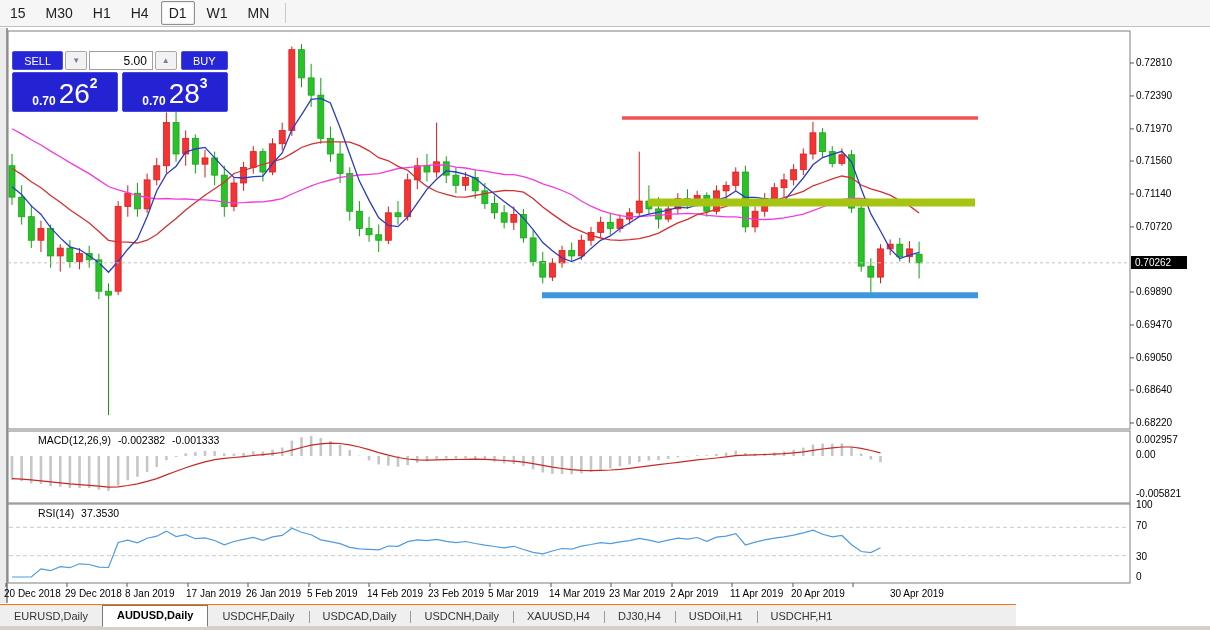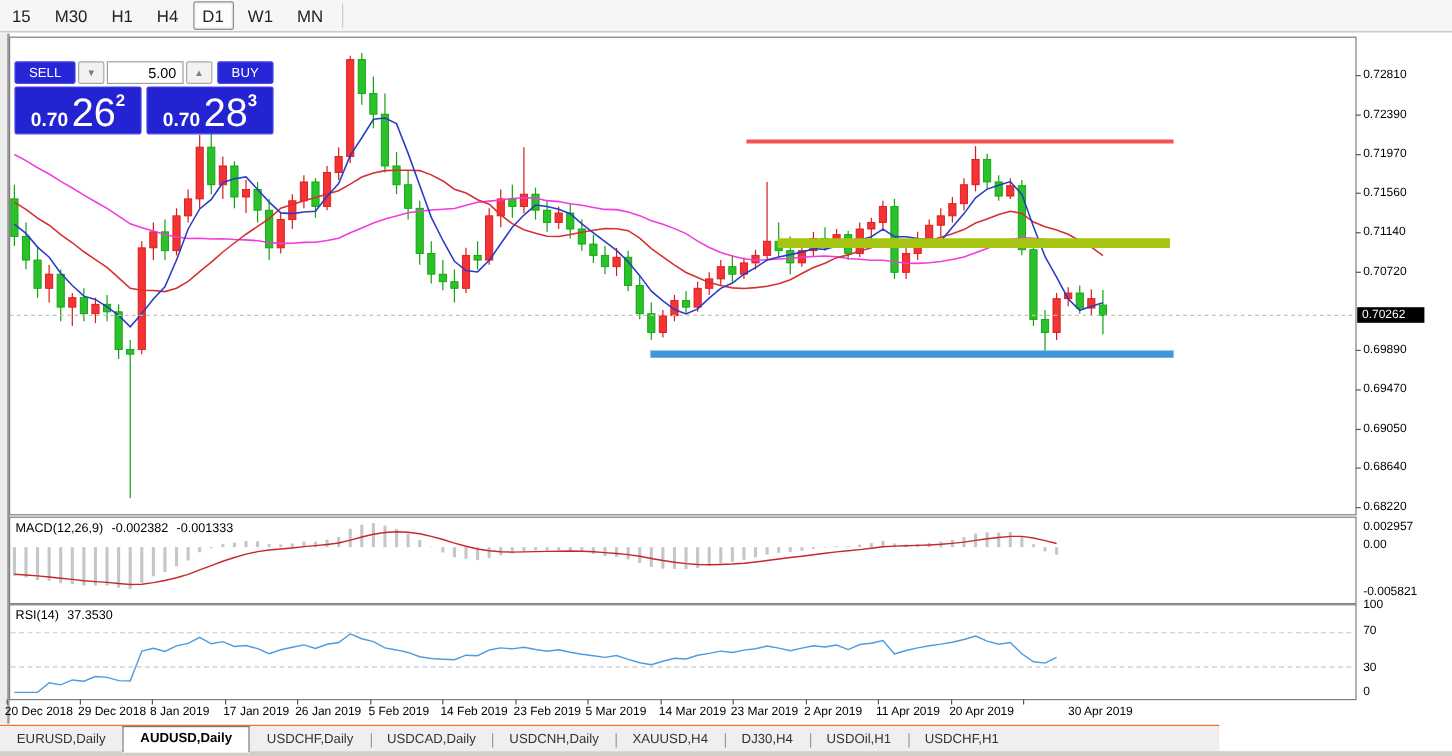--- a/index.html
+++ b/index.html
@@ -37,33 +37,33 @@
   .spin-btn { width:22px; margin:0 2px; background:#f2f2f2; border:1px solid #a8a8a8;
     color:#7a7a9a; font-size:8px; display:flex; align-items:center; justify-content:center;
     border-radius:2px; cursor:pointer; }
   #volume-input { width:64px; border:1px solid #a0a0a0; font-size:12px; text-align:right;
     padding-right:5px; font-family:"Liberation Sans",sans-serif; color:#000; }
   #tp-row2 { display:flex; margin-top:2px; height:40px; }
   .price-box { background:#2323d4; color:#fff; border:1px solid #4a4ae0; border-radius:2px;
     display:flex; align-items:flex-end; justify-content:center; padding-bottom:3px; cursor:pointer; }
   #sell-box { width:106px; }
   #buy-box  { width:106px; margin-left:4px; }
-  .pb-small { font-size:16px; font-weight:700; margin-right:3px; line-height:14px; }
-  .pb-big   { font-size:33px; font-weight:400; line-height:28px; }
+  .pb-small { font-size:12px; font-weight:700; margin-right:3px; line-height:14px; }
+  .pb-big   { font-size:28px; font-weight:400; line-height:28px; }
   .pb-sup   { font-size:14px; font-weight:700; align-self:flex-start; margin-top:2px; }
 
   
   .plabel { position:absolute; left:1136px; font-size:10px; color:#000; white-space:nowrap; }
   #price-tag { position:absolute; left:1131px; width:56px; background:#000; color:#fff;
     font-size:10px; padding:1px 2px 1px 4px; }
   .ind-label { position:absolute; left:1136px; font-size:10px; color:#000; }
   .dlabel { position:absolute; top:588px; font-size:10px; color:#000; white-space:nowrap; }
 
   
-  .pane-caption { position:absolute; font-size:10.5px; color:#000; white-space:nowrap; }
+  .pane-caption { position:absolute; font-size:10.5px; color:#000; white-space:nowrap;margin-left:25px; }
   .pane-caption span { margin-right:4px; }
 
   
   #tab-bar { position:absolute; left:0; top:604px; width:1016px; height:22px;
     background:#efefef; border-top:1px solid #f97316; display:flex; align-items:flex-end; }
   .chart-tab { font-size:11px; color:#333; padding:3px 14px 4px 14px; position:relative; cursor:pointer; }
   .chart-tab:not(.active):not(:first-child)::before { content:""; position:absolute; left:0; top:4px;
     height:12px; width:1px; background:#9a9a9a; }
   .chart-tab.active { background:#fff; border:1px solid #7a7a7a; border-bottom:1px solid #fff;
     font-weight:700; color:#000; margin-bottom:-1px; padding-bottom:5px; z-index:2; }

